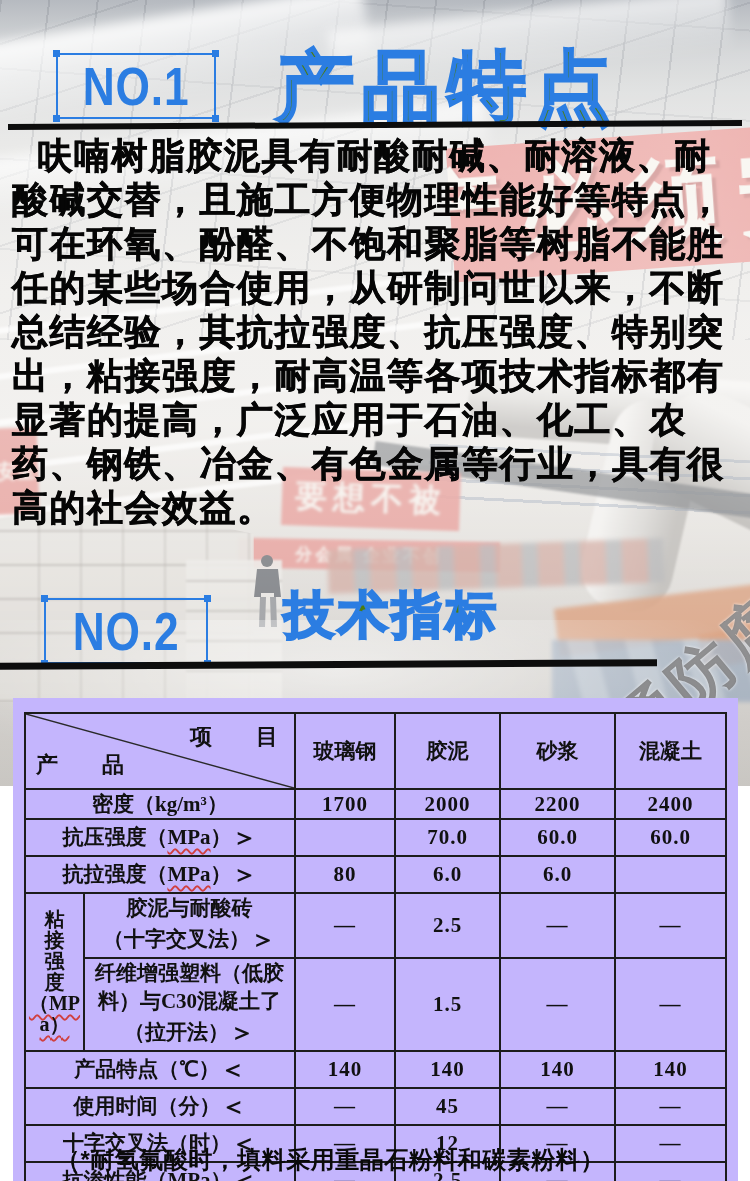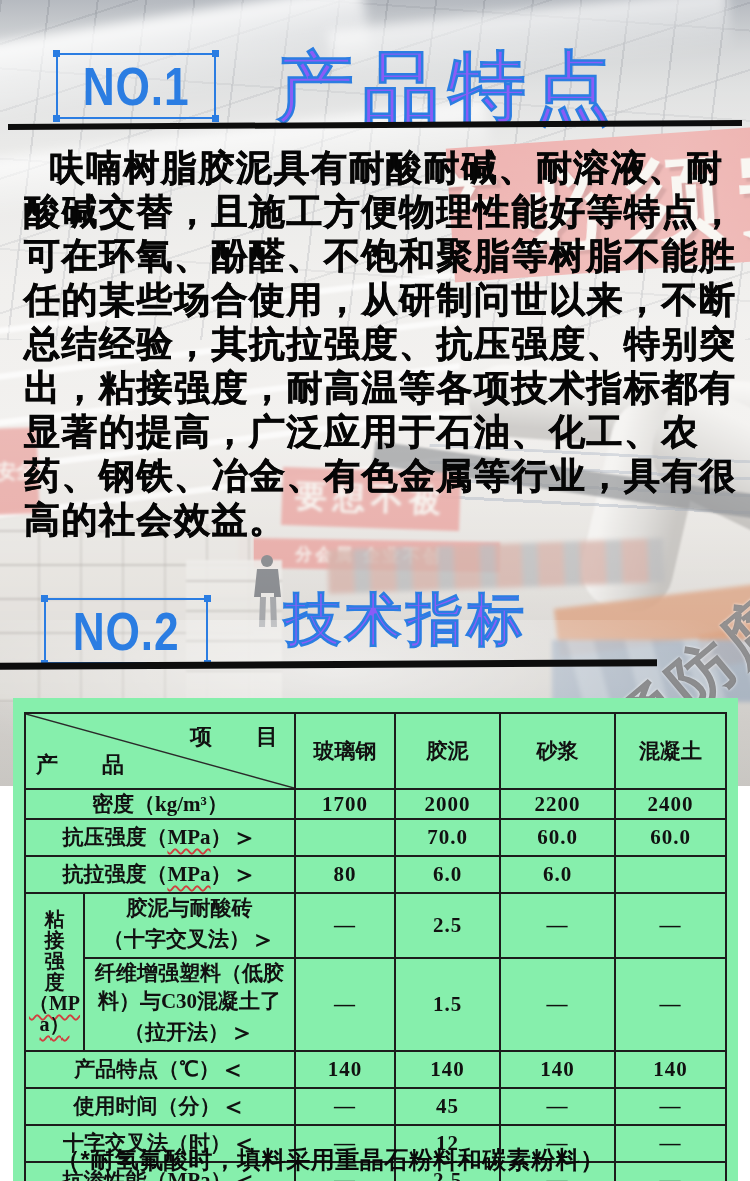--- a/index.html
+++ b/index.html
@@ -76,33 +76,33 @@
                rgba(255,255,255,.52) 42%,rgba(255,255,255,.44) 68%,rgba(255,255,255,.30) 100%);}
   .no-box{position:absolute;border:2px solid #2b7de2;color:#2b7de2;
     display:flex;align-items:center;justify-content:center;}
   .no-box .no-txt{font-size:54px;font-weight:bold;transform:scaleX(.82);letter-spacing:1px;
     font-family:"Liberation Sans",sans-serif;}
   .hdl{position:absolute;width:7px;height:7px;background:#2b7de2;}
   .hdl.tl{left:-5px;top:-5px}.hdl.tr{right:-5px;top:-5px}
   .hdl.bl{left:-5px;bottom:-5px}.hdl.br{right:-5px;bottom:-5px}
   .box1{left:56px;top:53px;width:156px;height:62px;}
   .box2{left:44px;top:598px;width:160px;height:62px;}
-  .big-title{position:absolute;font-weight:normal;color:#8b5cf6;white-space:nowrap;
+  .big-title{position:absolute;font-weight:bold;color:#4d7c0f;white-space:nowrap;
     -webkit-text-stroke:2.5px #2b7de2;}
   .title1{left:276px;top:36px;font-size:78px;letter-spacing:8px;}
-  .title2{left:284px;top:582px;font-size:57px;letter-spacing:4px;}
+  .title2{left:284px;top:582px;font-size:50px;letter-spacing:4px;}
   .rule{position:absolute;background:#0d0d0d;}
   .rule1{left:8px;top:122px;width:734px;height:6px;transform:rotate(-.3deg);}
   .rule2{left:0;top:661px;width:657px;height:7px;transform:rotate(-.3deg);}
-  .intro{position:absolute;left:12px;top:134px;width:727px;margin:12px;
+  .intro{position:absolute;left:12px;top:134px;width:727px;margin:0;
     font-size:36px;font-weight:bold;line-height:44px;letter-spacing:1.5px;color:#060606;
     text-indent:.68em;-webkit-text-stroke:.6px #060606;}
 
   
-  .panel{position:absolute;left:13px;top:698px;width:725px;height:483px;background:#86efac;}
+  .panel{position:absolute;left:13px;top:698px;width:725px;height:483px;background:#c4b5fd;}
   table.spec{border-collapse:collapse;margin:14px 0 0 11px;table-layout:fixed;width:701px;
     font-family:"Liberation Serif",serif;color:#111;}
   table.spec td{border:2px solid #1c1c1c;text-align:center;vertical-align:middle;
     font-size:21px;font-weight:bold;padding:0 2px;overflow:hidden;}
   td.corner{position:relative;}
   .corner .svg-diag{position:absolute;left:0;top:0;width:100%;height:100%;}
   .corner .c-top{position:absolute;top:8px;right:16px;font-size:22px;}
   .corner .c-bot{position:absolute;bottom:8px;left:10px;font-size:22px;}
   td.colhead{padding-bottom:26px;}
   .sq{text-decoration:underline;text-decoration-style:wavy;text-decoration-color:#d04040;

